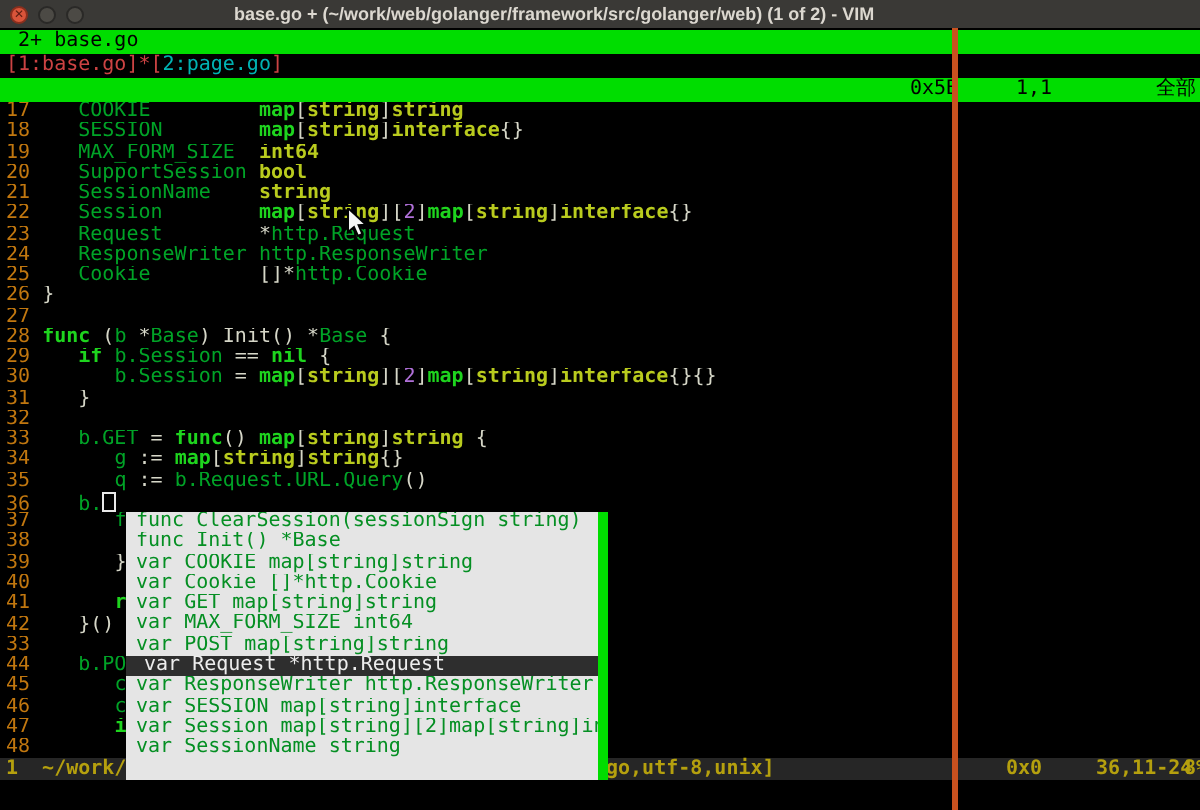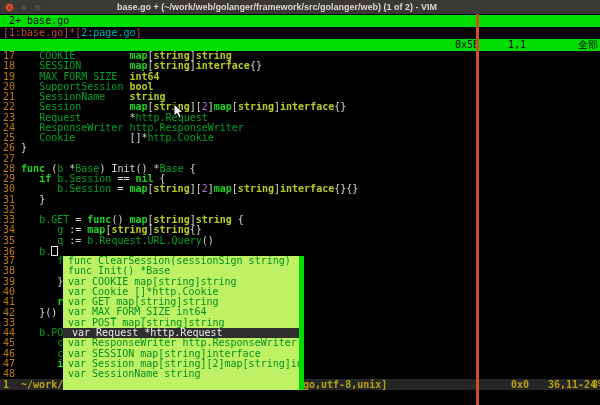--- a/index.html
+++ b/index.html
@@ -25,21 +25,21 @@
   .t-id{color:#00a327;}
   .t-kw{color:#1ed41e;font-weight:bold;}
   .t-ty{color:#b9cb1e;font-weight:bold;}
   .t-pu{color:#d6d7c8;}
   .t-nu{color:#b070d8;}
   .tab-red{color:#cc4343;}
   .tab-cyan{color:#00b3b3;}
   .cursor-block{display:inline-block;width:5px;height:8px;border:1px solid #e9e9e9;vertical-align:-1px;}
   .abs{position:absolute;top:0;}
   
-  .popup{position:absolute;left:63px;top:242px;width:241px;height:134px;background:#bef264;z-index:5;}
+  .popup{position:absolute;left:63px;top:242px;width:241px;height:134px;background:#e5e5e5;z-index:5;}
   .popup-item{height:10.3px;line-height:10.3px;padding-left:5px;color:#058f23;white-space:pre;overflow:hidden;}
   .popup-item.selected{background:#2e2e2e;color:#ededed;padding-left:9px;}
   .popup-scroll{position:absolute;right:0;top:0;width:5px;height:100%;background:#00dd00;}
   
   .statusbar{position:absolute;top:365px;left:0;width:600px;height:11px;line-height:11px;
              background:#262626;color:#b5a00e;font-weight:bold;white-space:pre;}
   .msgline{position:absolute;top:376px;left:0;width:600px;height:15px;line-height:14px;
            background:#000;white-space:pre;}
   .edge{position:absolute;right:0;top:0;width:3px;height:391px;background:#c8511f;z-index:9;}
   .mouse{position:absolute;left:173px;top:90px;z-index:10;}
@@ -118,21 +118,21 @@
           <div class="popup-item">var SESSION map[string]interface</div>
           <div class="popup-item">var Session map[string][2]map[string]interface</div>
           <div class="popup-item">var SessionName string</div>
         </div>
       <div class="popup-scroll"></div>
     </div>
 
     <div class="statusbar">
       <span class="abs" style="left:3px;">1  ~/work/we</span>
       <span class="abs" style="left:303px;">go,utf-8,unix]</span>
-      <span class="abs" style="left:503px;margin-left:8px;">0x0</span>
+      <span class="abs" style="left:503px;">0x0</span>
       <span class="abs" style="left:548px;">36,11-24</span>
       <span class="abs" style="left:592px;">8%</span>
     </div>
 
     <div class="msgline">
       
     </div>
 
     <div class="edge"></div>
 

